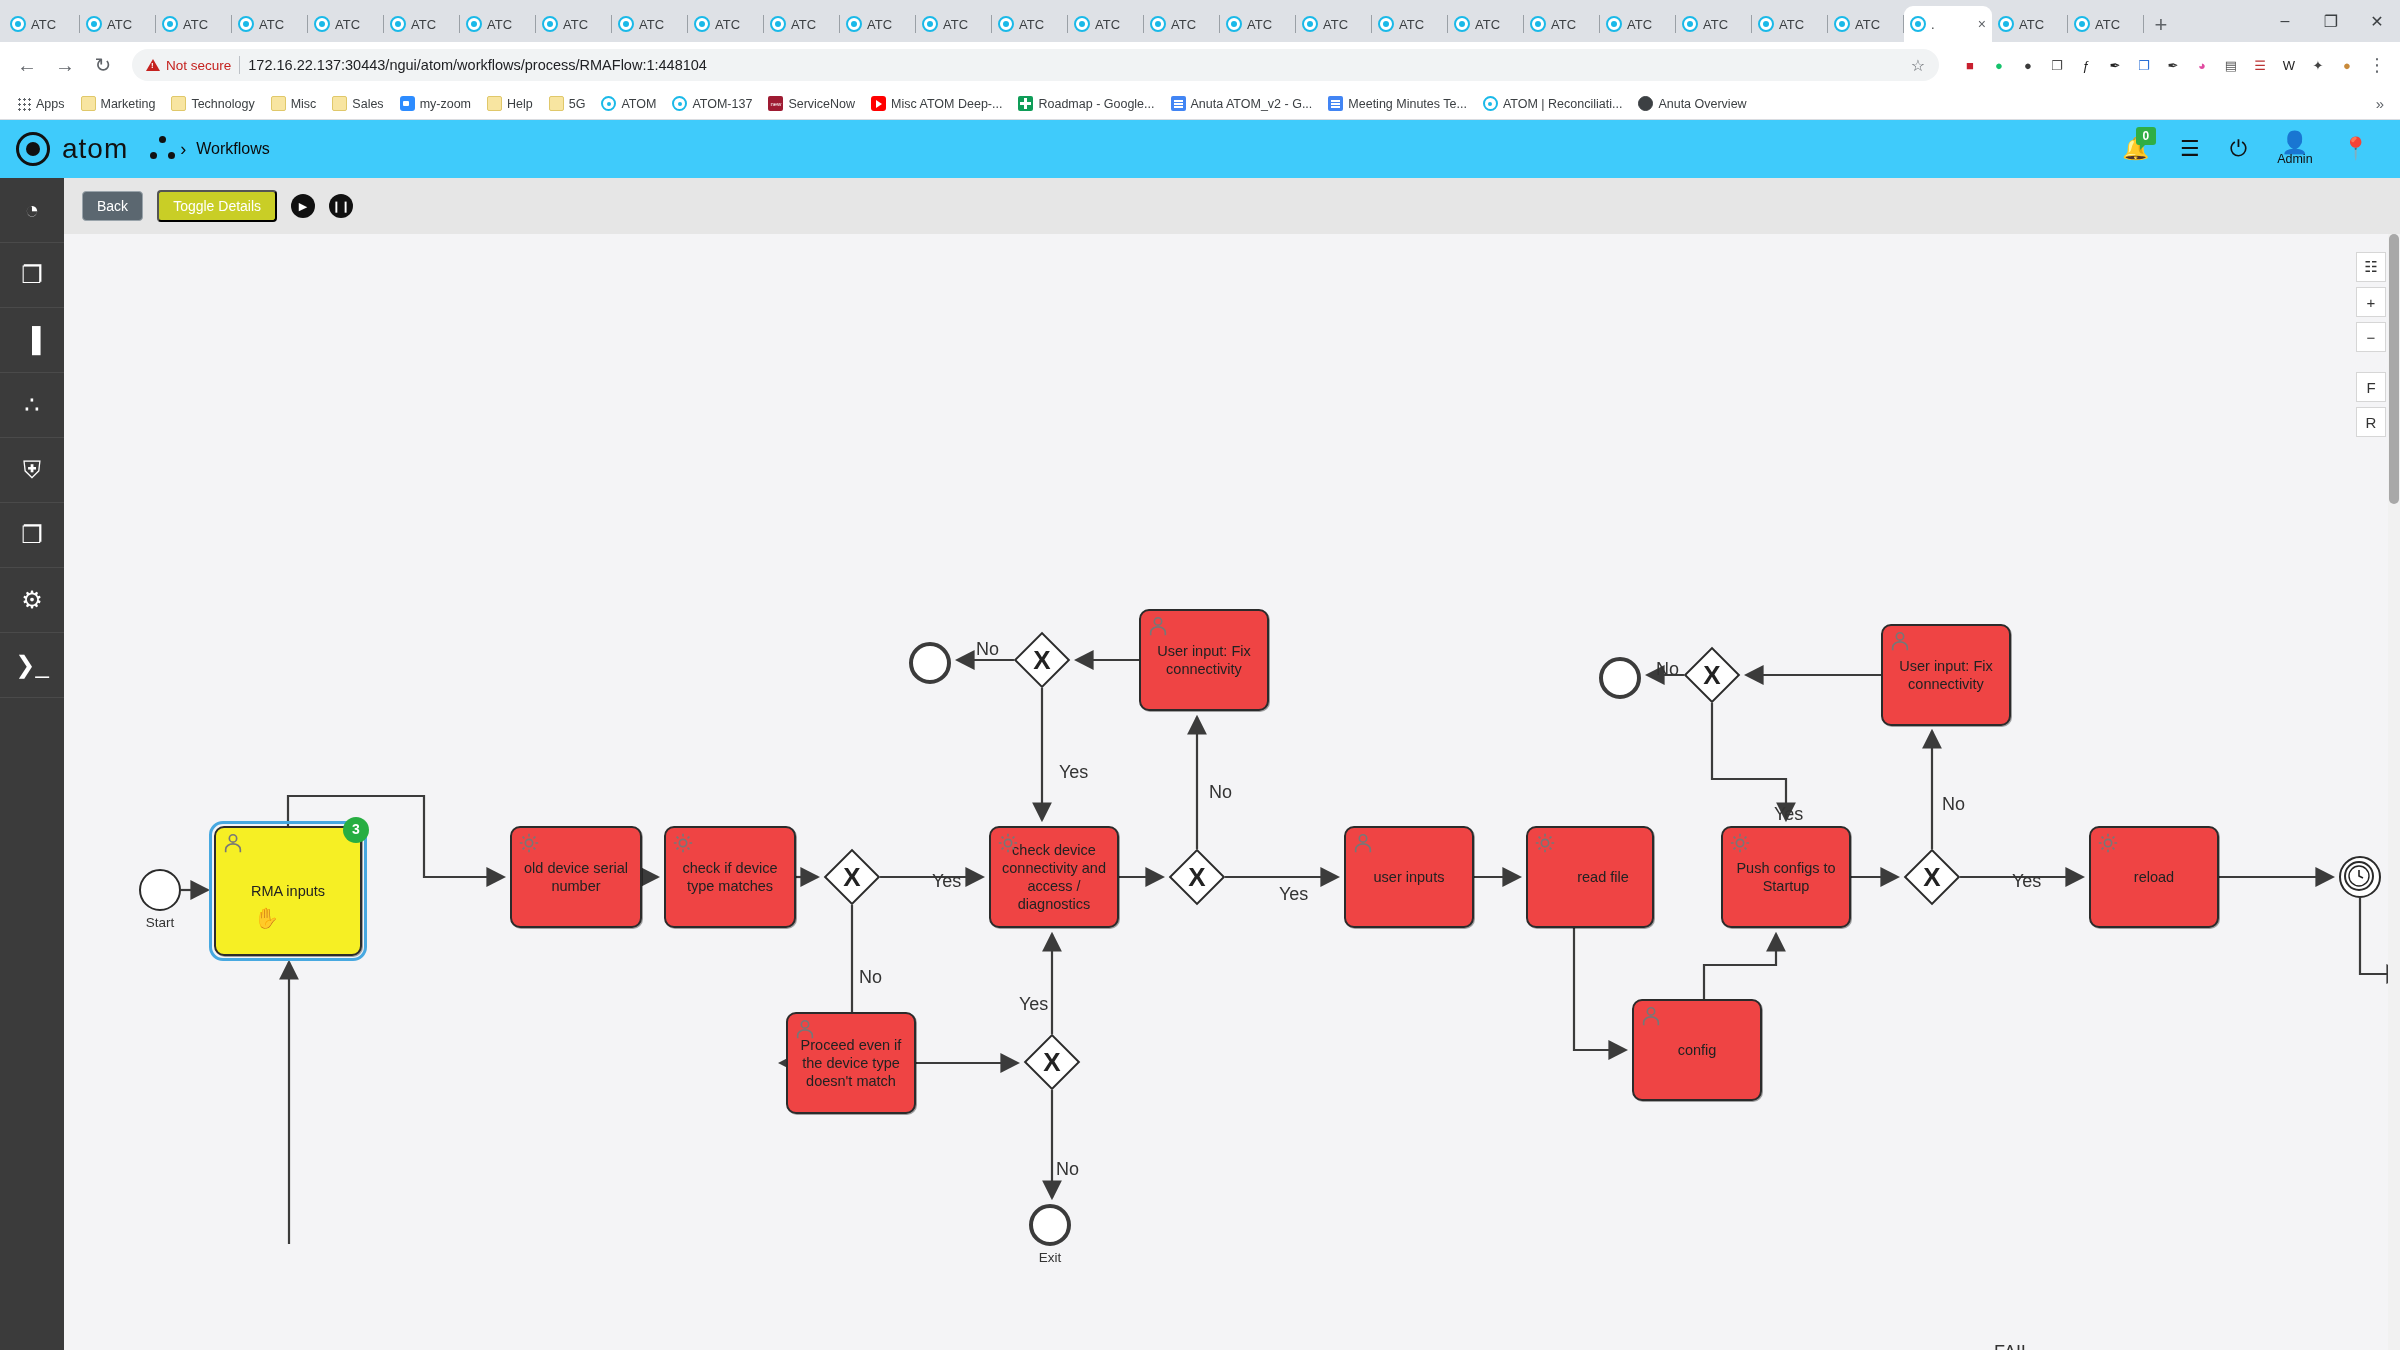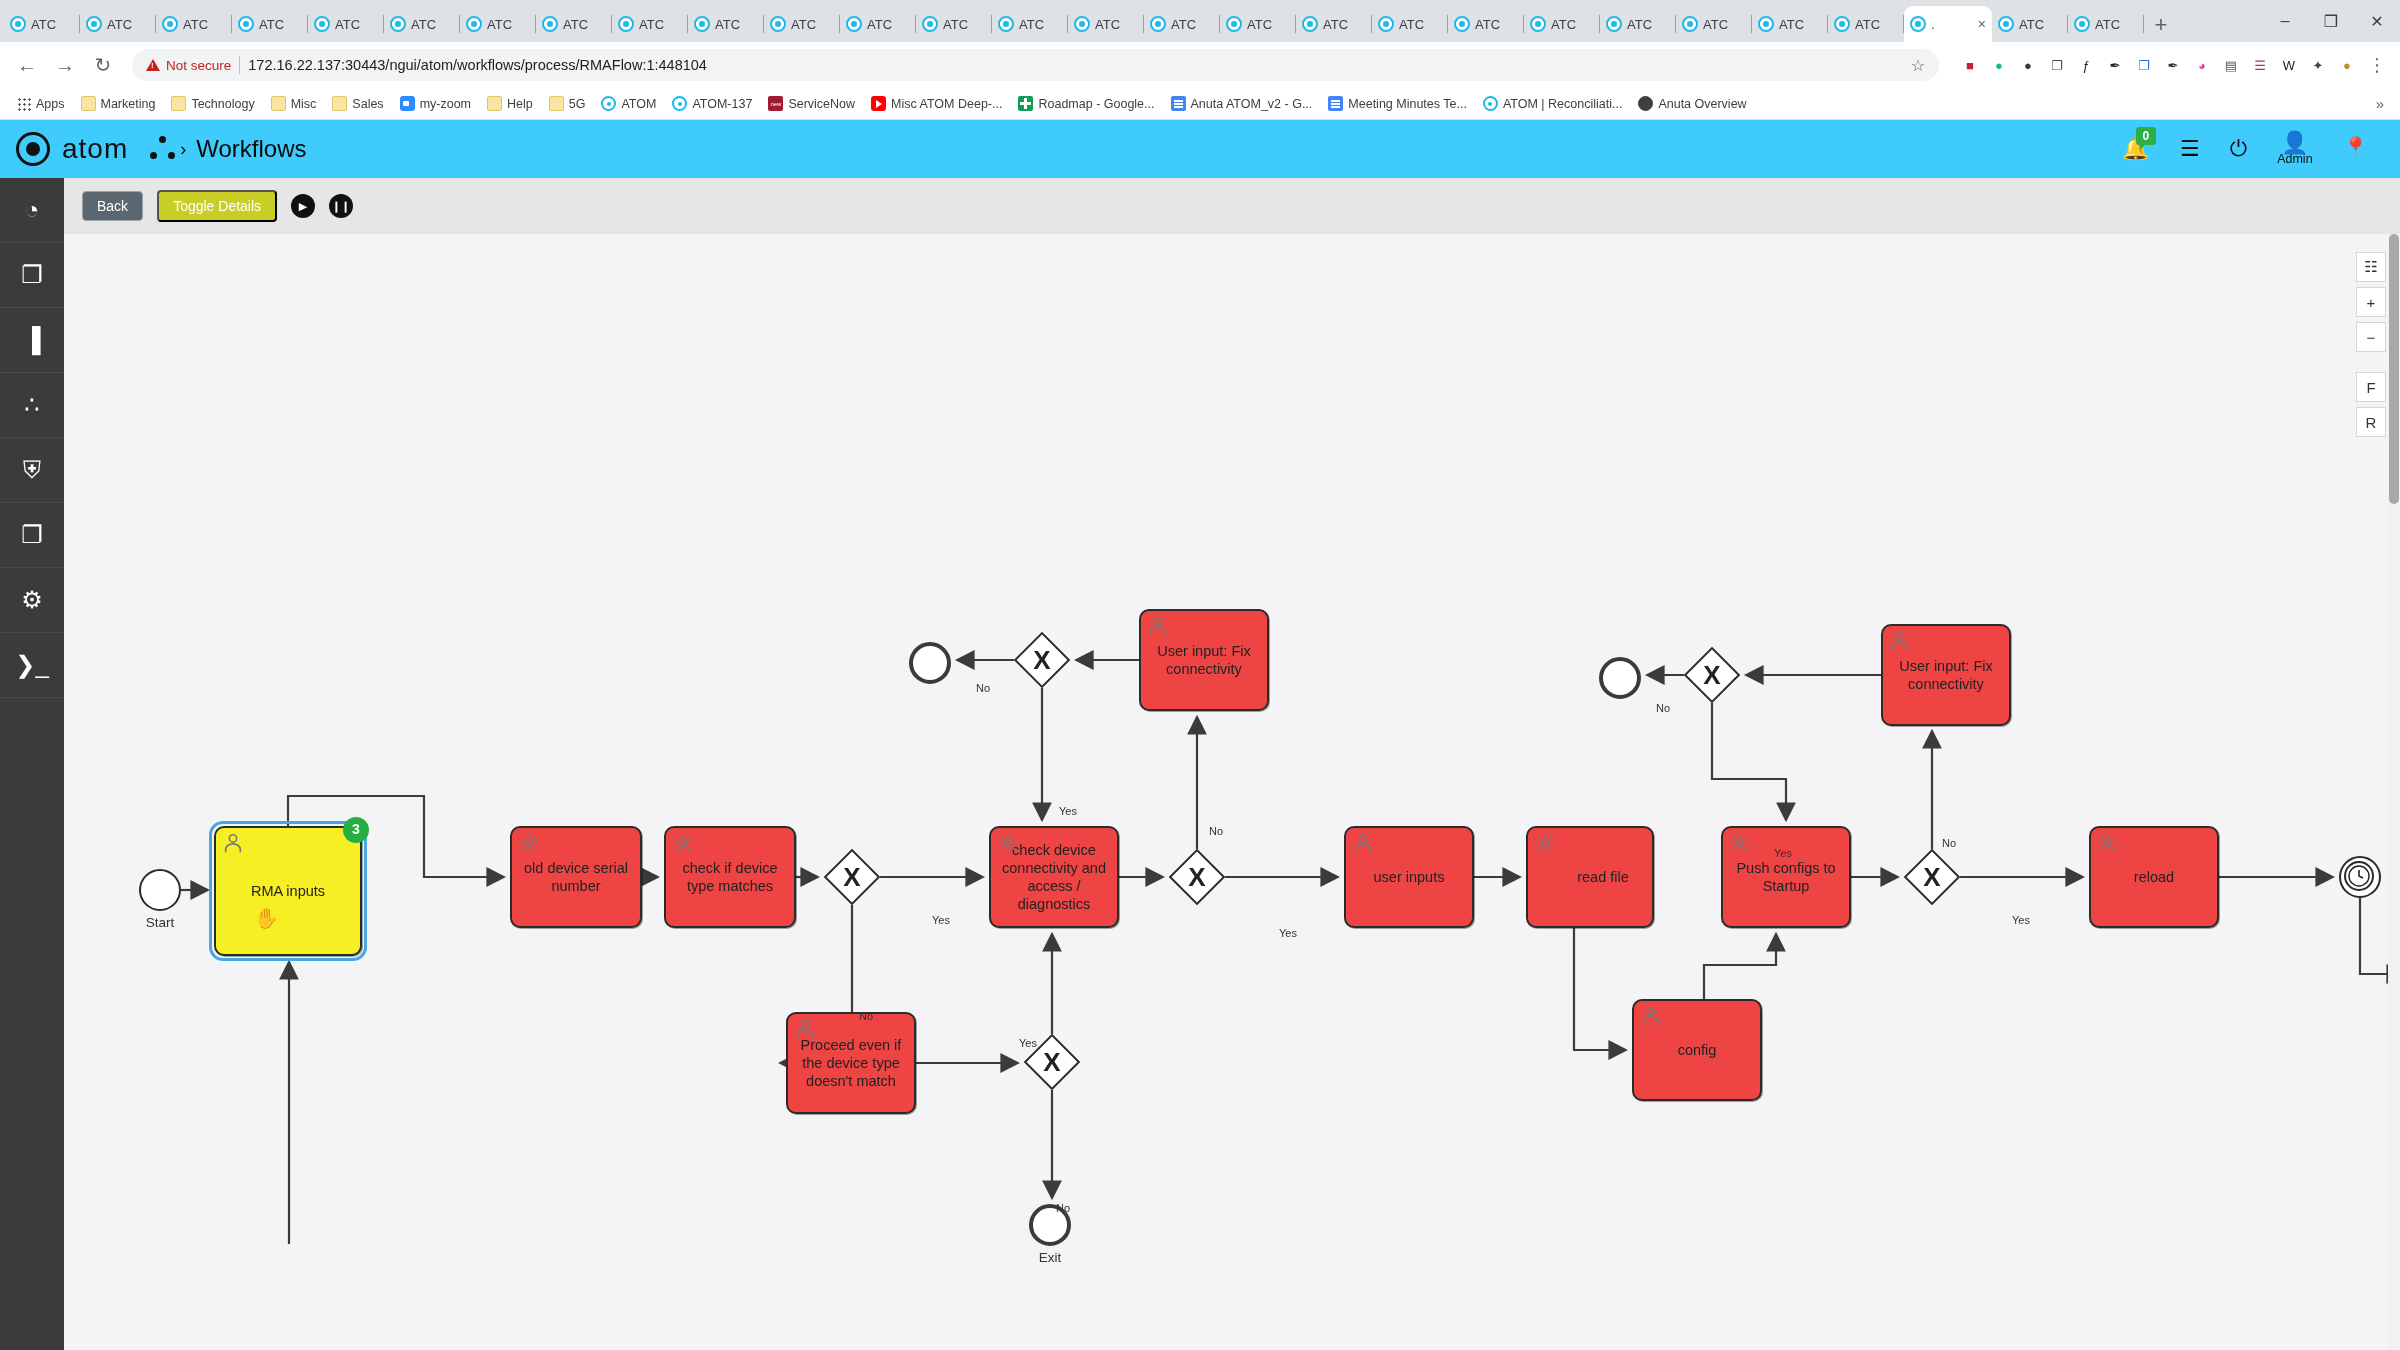--- a/index.html
+++ b/index.html
@@ -108,21 +108,21 @@
   .brand-logo{width:34px;height:34px;border:3px solid #111;border-radius:50%;position:relative;}
   .brand-logo:after{content:"";position:absolute;left:7px;top:7px;width:14px;height:14px;
                     border-radius:50%;background:#111;}
   .brand-text{font-size:28px;font-weight:400;color:#111;letter-spacing:1px;}
   .crumbsep{color:#0a0a0a;font-size:18px;margin:0 10px 0 4px;}
   .crumb-icon{width:26px;height:26px;position:relative;margin-left:22px;}
   .crumb-icon i{position:absolute;width:7px;height:7px;background:#111;border-radius:50%;}
   .crumb-icon i:nth-child(1){left:9px;top:0;}
   .crumb-icon i:nth-child(2){left:0;top:16px;}
   .crumb-icon i:nth-child(3){left:18px;top:16px;}
-  .crumb-text{font-size:24px;color:#0b0b0b;}
+  .crumb-text{font-size:16px;color:#0b0b0b;}
   .appbar-right{margin-left:auto;display:flex;align-items:center;gap:30px;padding-right:14px;}
   .bellwrap{position:relative;}
   .bell{font-size:22px;color:#111;}
   .badge{position:absolute;left:13px;top:-9px;background:#2fae45;color:#fff;font-size:12px;
          padding:2px 7px;border-radius:3px;font-weight:bold;}
   .badge:after{content:"";position:absolute;left:4px;bottom:-5px;border-top:6px solid #2fae45;
                border-right:6px solid transparent;}
   .abicon{font-size:22px;color:#111;line-height:1;}
   .useritem{display:flex;flex-direction:column;align-items:center;gap:0;}
   .useritem .uname{font-size:12.5px;color:#111;margin-top:-2px;}
@@ -171,21 +171,21 @@
   .gw .xmark{ position:absolute; inset:0; display:flex;align-items:center;justify-content:center;
               font-size:26px; font-weight:bold; color:#222; }
   .evstart{ position:absolute; width:42px;height:42px;border:2.5px solid #2b2b2b;border-radius:50%;
             background:#fff; }
   .evend{ position:absolute; width:42px;height:42px;border:4px solid #3b3b3b;border-radius:50%;
           background:#fff; }
   .evtimer{ position:absolute; width:42px;height:42px;border:2.5px solid #2b2b2b;border-radius:50%;
             background:#fff; }
   .evtimer .inner{ position:absolute; left:3px; top:3px; width:30px;height:30px;
                    border:2.5px solid #2b2b2b;border-radius:50%; }
-  .edgelabel{ position:absolute; font-size:11px; color:#333; background:transparent;margin-top:43px; }
+  .edgelabel{ position:absolute; font-size:18px; color:#333; background:transparent; }
   .nodecap{ position:absolute; font-size:13.5px; color:#333; text-align:center; }
   .handcursor{ position:absolute; font-size:20px; color:#444; }
 </style>
 </head>
 <body>
 
 <div class="browser">
 
   <div class="tabstrip">
     <div id="tabs-host" style="display:flex;align-items:flex-end;">

